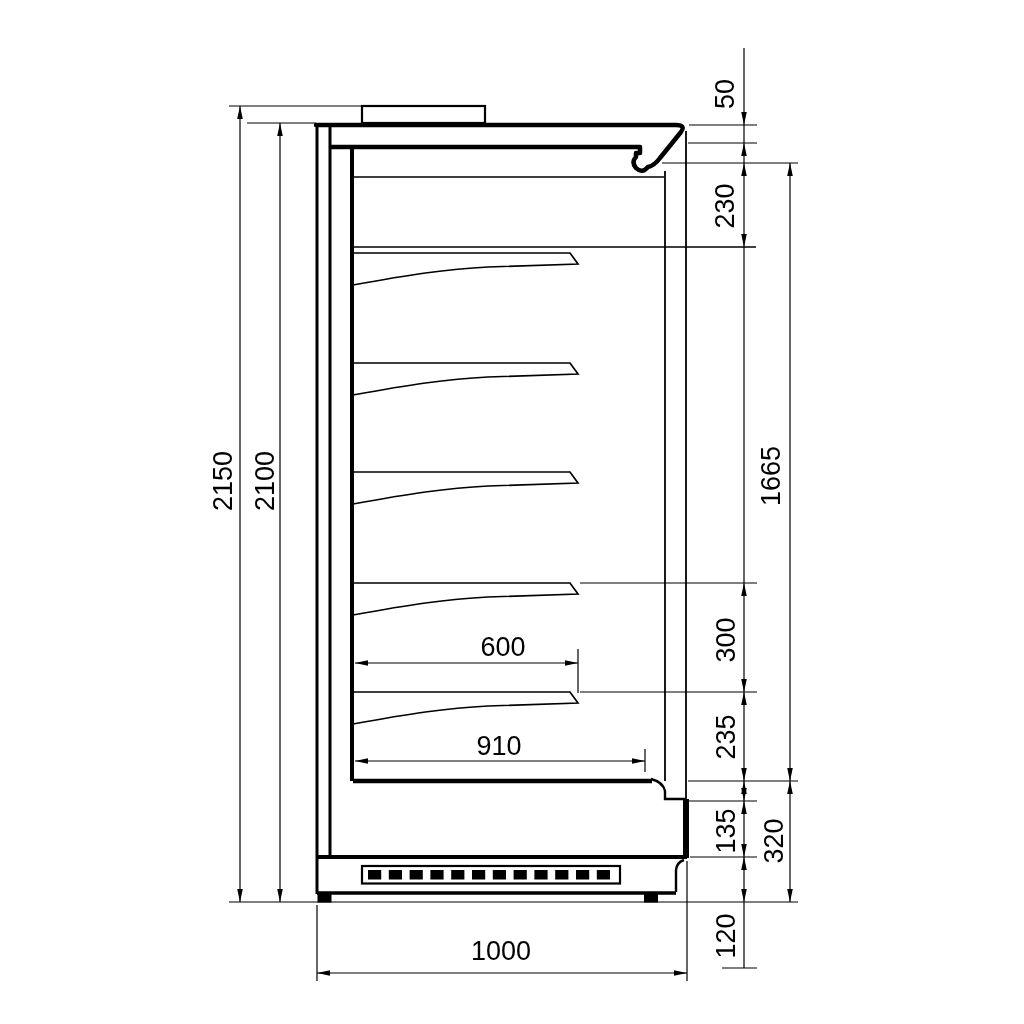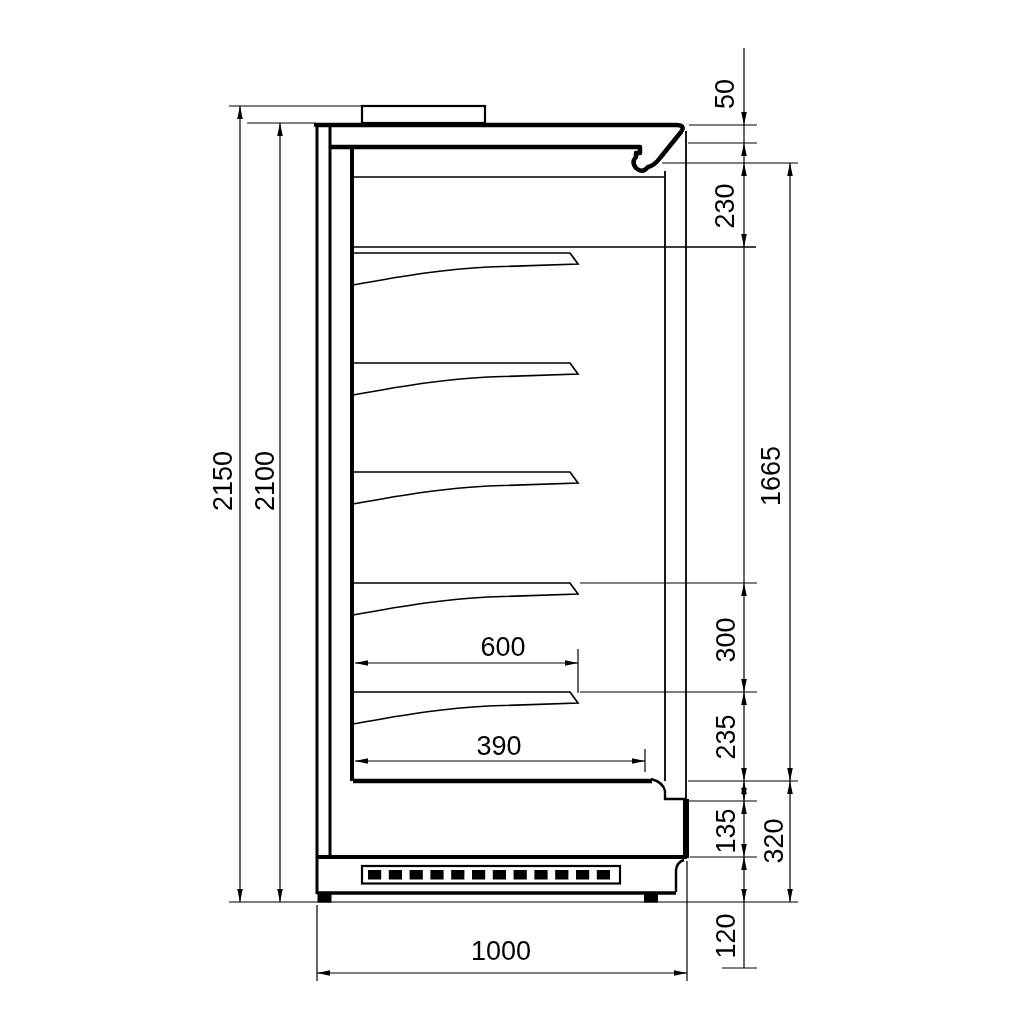--- a/index.html
+++ b/index.html
@@ -160,16 +160,16 @@
   <div class="dim-label rot" style="left:265px; top:481px;">2100</div>
   <div class="dim-label rot" style="left:725px; top:94px;">50</div>
   <div class="dim-label rot" style="left:725px; top:206px;">230</div>
   <div class="dim-label rot" style="left:771px; top:476px;">1665</div>
   <div class="dim-label rot" style="left:726px; top:640px;">300</div>
   <div class="dim-label rot" style="left:726px; top:737px;">235</div>
   <div class="dim-label rot" style="left:726px; top:831px;">135</div>
   <div class="dim-label rot" style="left:774px; top:841px;">320</div>
   <div class="dim-label rot" style="left:726px; top:936px;">120</div>
   <div class="dim-label" style="left:463px; top:647px;margin-left:40px;">600</div>
-  <div class="dim-label" style="left:499px; top:746px;">390</div>
+  <div class="dim-label" style="left:499px; top:746px;">910</div>
   <div class="dim-label" style="left:501px; top:951px;text-align:center;">1000</div>
 
 </div>
 
 </body></html>

